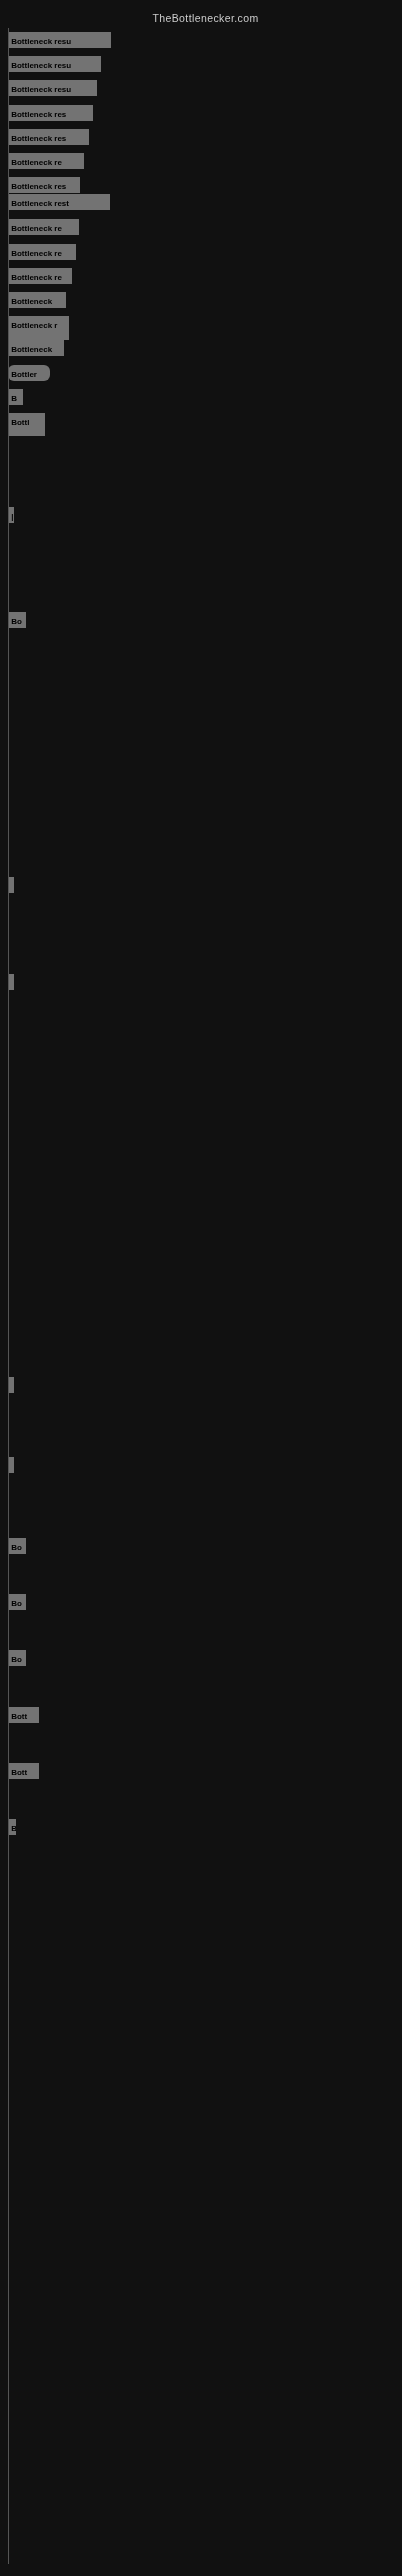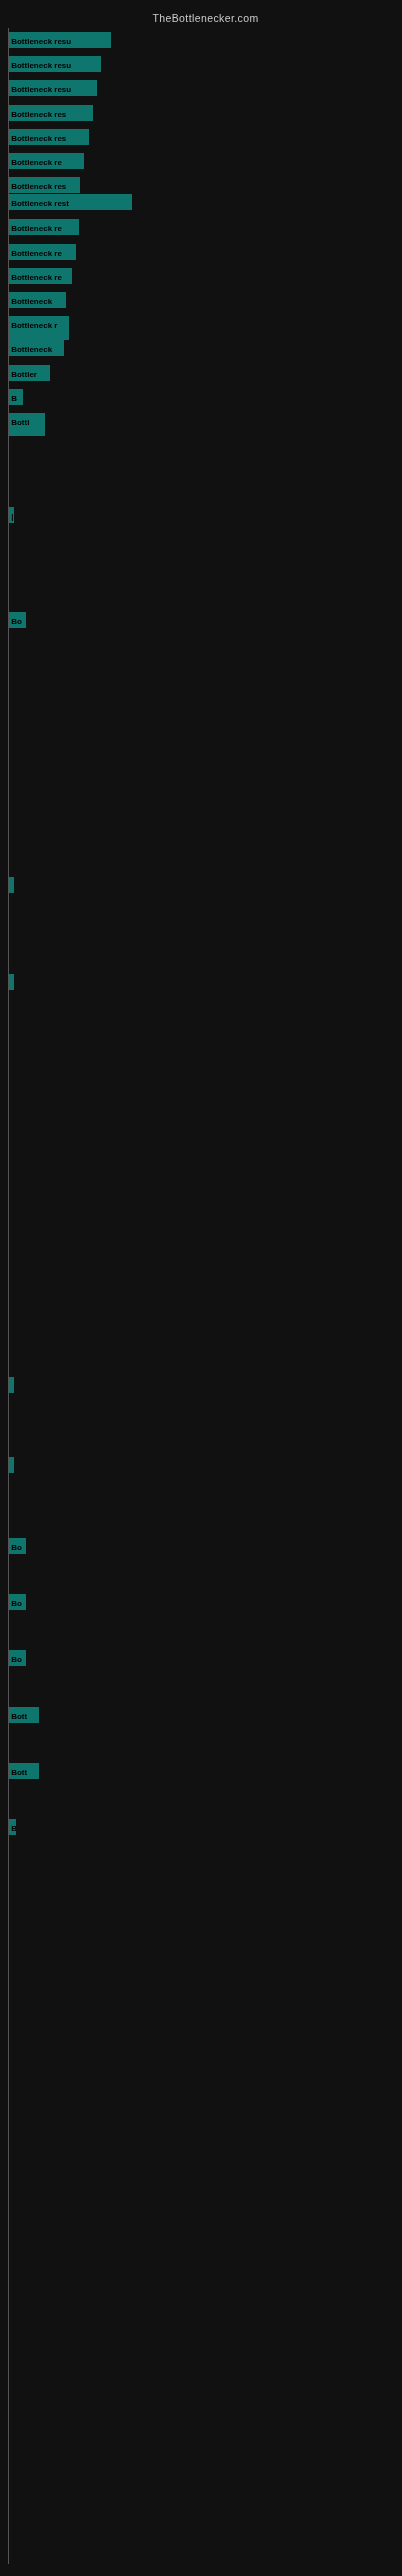--- a/index.html
+++ b/index.html
@@ -16,21 +16,21 @@
       top: 6.4px;
       left: 0;
       right: 0;
       text-align: center;
       color: #ccc;
       font-size: 10.5px;
       letter-spacing: 0.4px;
     }
     .bar-label {
       position: absolute;
-      background: #0f766e;
+      background: #737373;
       color: #000;
       font-size: 8px;
       font-weight: bold;
       padding: 1.6px 3.2px;
       white-space: nowrap;
       overflow: hidden;
       left: 0;
     }
     
     .axis-line {
@@ -46,28 +46,28 @@
 <span class="site-title">TheBottlenecker.com</span>
 
 <div id="chart-container" style="position:relative; width:403px; height:2576px;">
 <div class="bar-label" style="top: 24px; width: 103px; height: 16px; line-height: 16px;">Bottleneck resu</div>
     <div class="bar-label" style="top: 48px; width: 93px; height: 16px; line-height: 16px;">Bottleneck resu</div>
     <div class="bar-label" style="top: 72px; width: 89px; height: 16px; line-height: 16px;">Bottleneck resu</div>
     <div class="bar-label" style="top: 97px; width: 85px; height: 16px; line-height: 16px;">Bottleneck res</div>
     <div class="bar-label" style="top: 121px; width: 81px; height: 16px; line-height: 16px;">Bottleneck res</div>
     <div class="bar-label" style="top: 145px; width: 76px; height: 16px; line-height: 16px;">Bottleneck re</div>
     <div class="bar-label" style="top: 169px; width: 72px; height: 16px; line-height: 16px;">Bottleneck res</div>
-    <div class="bar-label" style="top: 186px; width: 124px; height: 16px; line-height: 16px;">Bottleneck rest</div>
+    <div class="bar-label" style="top: 186px; width: 102px; height: 16px; line-height: 16px;">Bottleneck rest</div>
     <div class="bar-label" style="top: 211px; width: 71px; height: 16px; line-height: 16px;">Bottleneck re</div>
     <div class="bar-label" style="top: 236px; width: 68px; height: 16px; line-height: 16px;">Bottleneck re</div>
     <div class="bar-label" style="top: 260px; width: 64px; height: 16px; line-height: 16px;">Bottleneck re</div>
     <div class="bar-label" style="top: 284px; width: 58px; height: 16px; line-height: 16px;">Bottleneck</div>
     <div class="bar-label" style="top: 308px; width: 61px; height: 24px; line-height: 16px;">Bottleneck r</div>
     <div class="bar-label" style="top: 332px; width: 56px; height: 16px; line-height: 16px;">Bottleneck</div>
-    <div class="bar-label" style="top: 357px; width: 42px; height: 16px; line-height: 16px;">Bottler</div>
+    <div class="bar-label" style="top: 357px; width: 42px; height: 16px; line-height: 16px; border-radius: 6px;">Bottler</div>
     <div class="bar-label" style="top: 381px; width: 14.5px; height: 16px; line-height: 16px;">B</div>
     <div class="bar-label" style="top: 405px; width: 37px; height: 23px; line-height: 16px;">Bottl</div>
     <div class="bar-label" style="top: 499px; width: 1.6px; height: 16px; line-height: 16px;">|</div>
     <div class="bar-label" style="top: 604px; width: 17.7px; height: 16px; line-height: 16px;">Bo</div>
     <div class="bar-label" style="top: 869px; width: 3.2px; height: 16px; line-height: 16px;"></div>
     <div class="bar-label" style="top: 966px; width: 3.2px; height: 16px; line-height: 16px;"></div>
     <div class="bar-label" style="top: 1369px; width: 3.2px; height: 16px; line-height: 16px;"></div>
     <div class="bar-label" style="top: 1449px; width: 3.2px; height: 16px; line-height: 16px;"></div>
     <div class="bar-label" style="top: 1530px; width: 17.7px; height: 16px; line-height: 16px;">Bo</div>
     <div class="bar-label" style="top: 1586px; width: 17.7px; height: 16px; line-height: 16px;">Bo</div>

